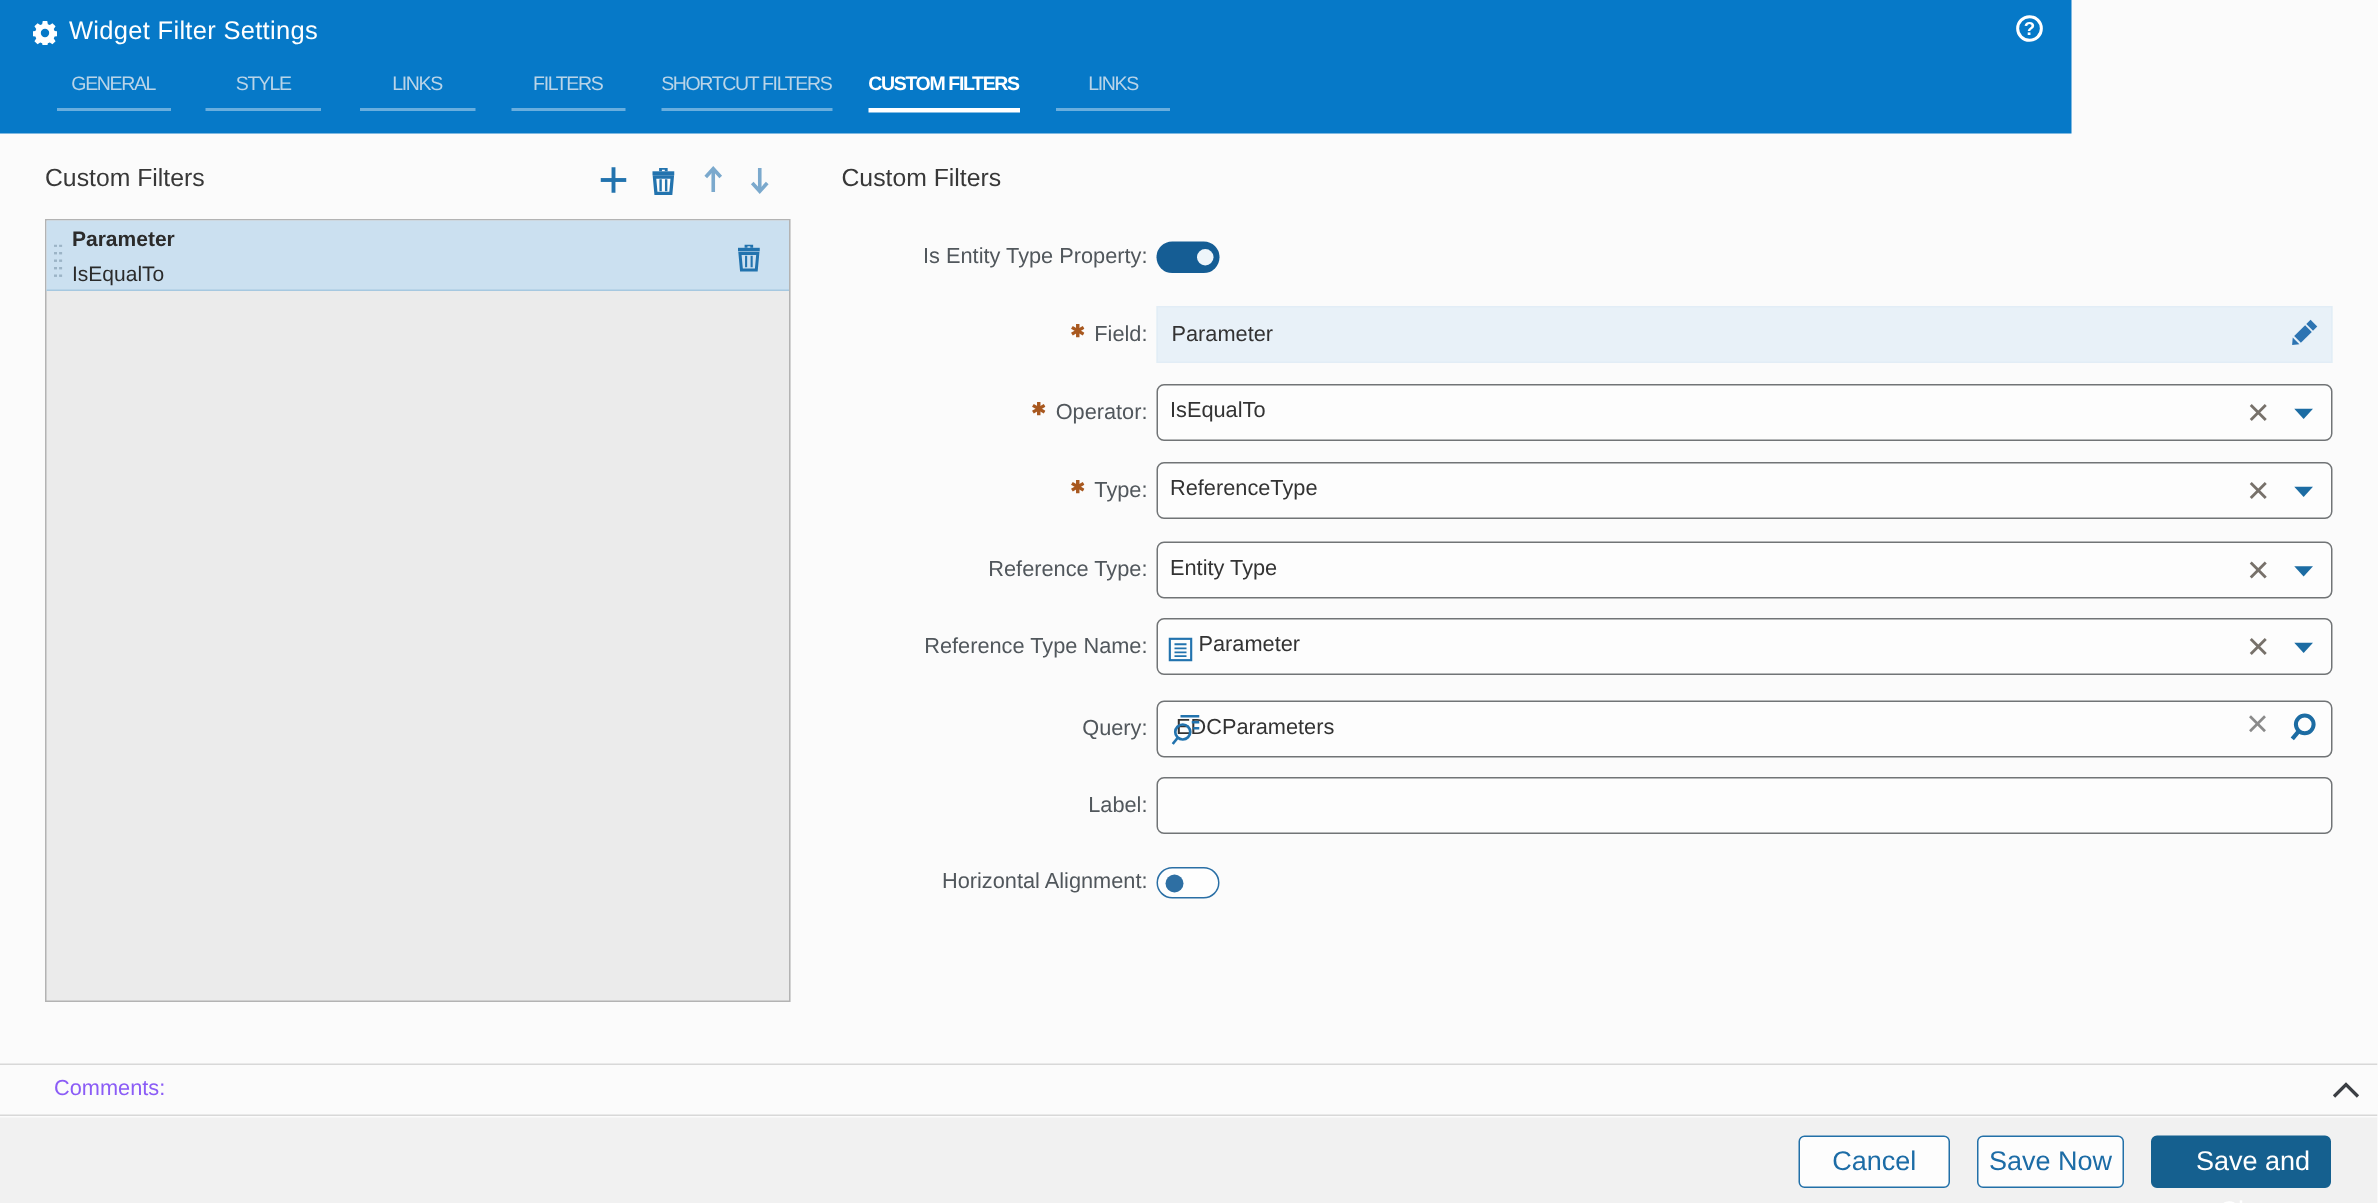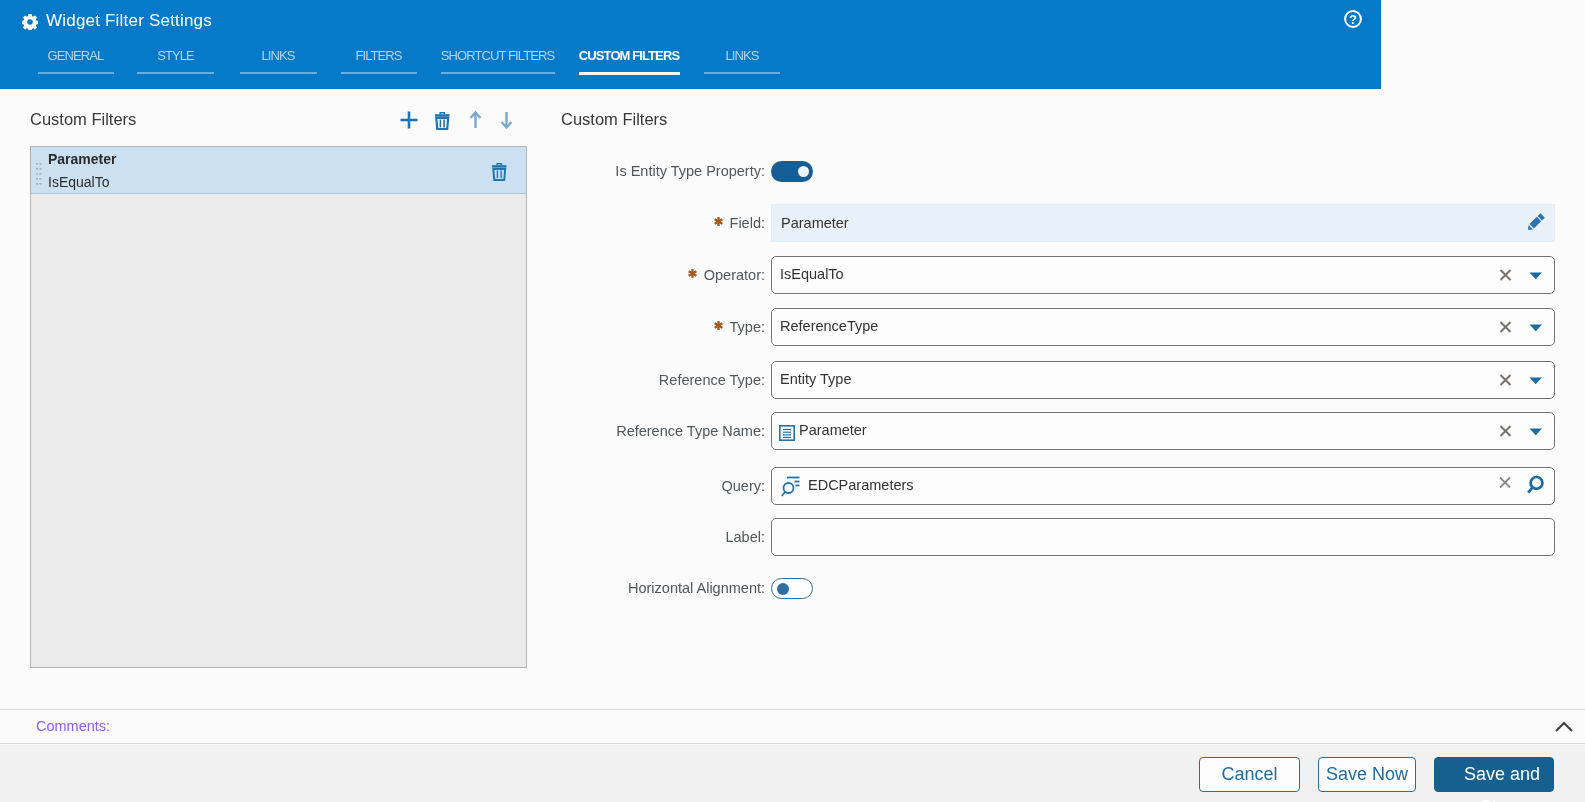--- a/index.html
+++ b/index.html
@@ -292,21 +292,21 @@
         </g>
         <path d="M31.5 15.5 h12.5 l-6.25 6.8 z" fill="#1c6ca3"></path>
       </svg>
     </div>
   </div>
 </div>
 
 <div class="row" style="top:467px">
   <div class="lab">Query:</div>
   <div class="ctl">
-    <div class="dd" style="padding-left:36px">EDCParameters
+    <div class="dd" style="padding-left:12px">EDCParameters
       <svg style="position:absolute;left:9px;top:7px" width="20" height="22" viewBox="0 0 20 22">
         <circle cx="7.5" cy="13" r="5" fill="none" stroke="#2273ae" stroke-width="1.8"></circle>
         <line x1="4" y1="17" x2="0.8" y2="21" stroke="#2273ae" stroke-width="1.8"></line>
         <line x1="6" y1="2.5" x2="18.5" y2="2.5" stroke="#2273ae" stroke-width="1.8"></line>
         <line x1="13.5" y1="6.5" x2="18.5" y2="6.5" stroke="#2273ae" stroke-width="1.8"></line>
         <line x1="14.5" y1="10.5" x2="18.5" y2="10.5" stroke="#2273ae" stroke-width="1.8"></line>
       </svg>
       <svg class="icons" width="58" height="35" viewBox="0 0 58 35">
         <g stroke="#8a8a8a" stroke-width="1.8">
           <line x1="4" y1="9.5" x2="14" y2="19.5"></line>

